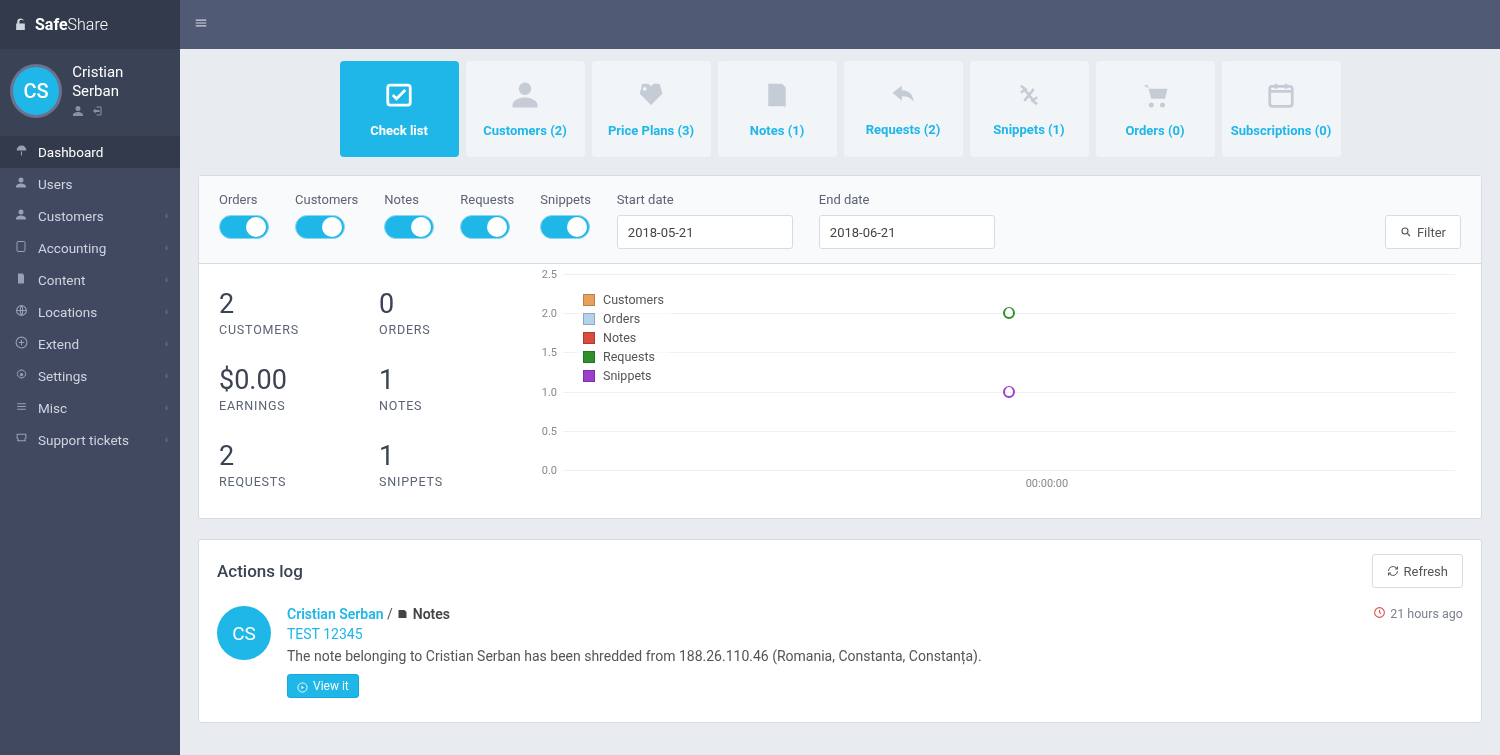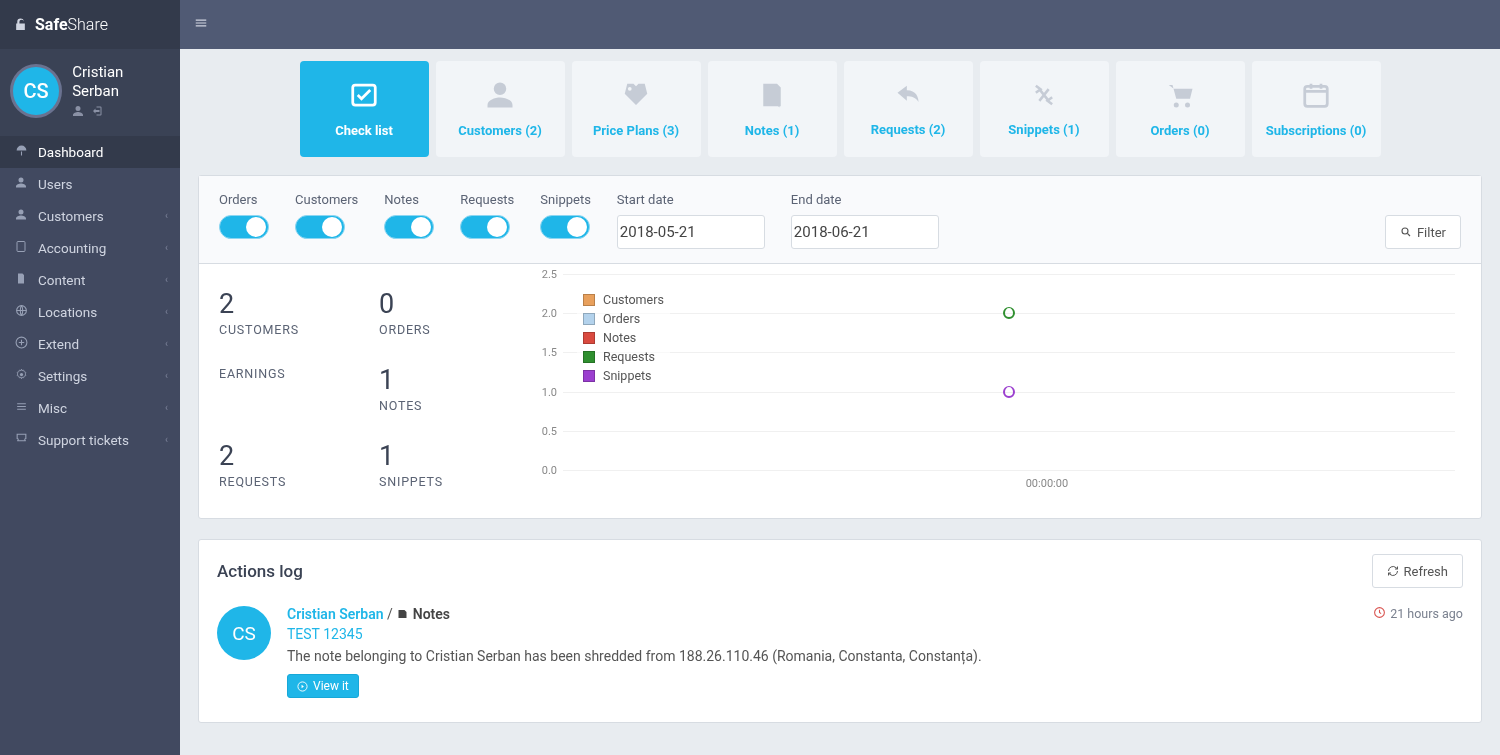--- a/index.html
+++ b/index.html
@@ -36,34 +36,34 @@
   .nav .chev{position:absolute;right:12px;top:10px;color:#7b8299;font-size:10px;}
 
   
   .main{flex:1;display:flex;flex-direction:column;height:755px;overflow:hidden;}
   .topbar{height:49px;background:var(--topbar);display:flex;align-items:center;padding:0 14px;color:#cfd4e0;}
   .hamb{cursor:pointer;}
   .content{flex:1;overflow:auto;}
 
   
   .tabs{display:flex;gap:7px;justify-content:center;padding:12px 18px 10px;}
-  .tab{width:129px;height:96px;background:#f2f5f8;border-radius:4px;display:flex;flex-direction:column;align-items:center;justify-content:center;gap:10px;color:var(--cyan);font-weight:700;font-size:13px;cursor:pointer;}
+  .tab{width:119px;height:96px;background:#f2f5f8;border-radius:4px;display:flex;flex-direction:column;align-items:center;justify-content:center;gap:10px;color:var(--cyan);font-weight:700;font-size:13px;cursor:pointer;}
   .tab .tic{color:#c6ccd6;}
   .tab.active{background:var(--cyan);color:#fff;}
   .tab.active .tic{color:#fff;}
   .tab span{white-space:nowrap;}
 
   
   .panel{margin:8px 18px 0;background:#fff;border:1px solid var(--border);border-radius:3px;}
   .filters{display:flex;align-items:flex-start;gap:26px;padding:16px 20px 14px;border-bottom:1px solid var(--border);background:#f9fafc;flex-wrap:wrap;}
   .fg{display:flex;flex-direction:column;gap:8px;}
   .fg label{font-size:13px;color:#5b6374;}
   .toggle{width:50px;height:24px;border-radius:14px;background:var(--cyan);border:1px solid #8cd6f2;position:relative;cursor:pointer;}
   .toggle::after{content:'';position:absolute;right:2px;top:1px;width:20px;height:20px;background:#fff;border-radius:50%;}
-  .date-in{width:148px;height:34px;border:1px solid var(--border);border-radius:3px;padding:0 2px;font-size:15px;color:#444;}
+  .date-in{width:176px;height:34px;border:1px solid var(--border);border-radius:3px;padding:0 10px;font-size:13px;color:#444;}
   .btn{height:34px;padding:0 14px;border:1px solid var(--border);background:#fff;border-radius:3px;font-size:13px;color:#555;display:inline-flex;align-items:center;gap:5px;cursor:pointer;}
   .filter-wrap{margin-left:auto;align-self:flex-end;}
 
   .stats-row{display:flex;padding:10px 20px 24px;}
   .stats{width:310px;flex:0 0 310px;display:grid;grid-template-columns:1fr 1fr;gap:22px 10px;padding-top:14px;}
   .stat .num{font-size:27px;font-weight:400;color:var(--text-dark);}
   .stat .lbl{font-size:12.5px;letter-spacing:.8px;color:#5b6374;margin-top:2px;}
 
   .chart{flex:1;position:relative;height:220px;}
   .y-axis{position:absolute;left:0;top:0;bottom:24px;width:32px;}
@@ -81,21 +81,21 @@
   .log-head{display:flex;align-items:center;justify-content:space-between;padding:14px 18px;}
   .log-head h3{margin:0;font-size:17px;font-weight:500;color:var(--text-dark);}
   .log-item{display:flex;gap:16px;padding:4px 18px 24px;}
   .log-av{width:54px;height:54px;border-radius:50%;background:var(--cyan);color:#fff;display:flex;align-items:center;justify-content:center;font-size:19px;}
   .log-body{flex:1;}
   .log-line1{font-size:14px;color:#555;}
   .log-line1 .u{color:var(--cyan);font-weight:600;}
   .log-line1 .cat{color:#444;font-weight:600;}
   .log-title{color:var(--cyan);font-size:14px;margin:4px 0 6px;}
   .log-desc{font-size:14px;color:#555;}
-  .view-btn{margin-top:10px;display:inline-flex;align-items:center;gap:5px;background:var(--cyan);color:#fff;font-size:12px;padding:4px 9px;border-radius:3px;border:1px solid #17a8d8;cursor:pointer;}
+  .view-btn{margin-top:10px;display:inline-flex;align-items:flex-end;gap:5px;background:var(--cyan);color:#fff;font-size:12px;padding:4px 9px;border-radius:3px;border:1px solid #17a8d8;cursor:pointer;}
   .log-time{font-size:12.5px;color:#7a818f;white-space:nowrap;display:flex;align-items:flex-start;gap:4px;}
   .log-time svg{color:#d9534f;}
 </style>
 </head>
 <body>
 
 <aside class="sidebar">
   <div class="brand">
     <svg width="13" height="15" viewBox="0 0 24 24" fill="#cfd4e0">
         <path d="M18 10V7a6 6 0 10-12 0v3H4v12h16V10h-2zm-8-3a4 4 0 118 0v3h-8V7z"></path>
@@ -329,20 +329,21 @@
         <div class="stats" id="stats">
             <div class="stat">
               <div class="num">2</div>
               <div class="lbl">CUSTOMERS</div>
             </div>
             <div class="stat">
               <div class="num">0</div>
               <div class="lbl">ORDERS</div>
             </div>
             <div class="stat">
+              <div class="num">$0.00</div>
               <div class="lbl">EARNINGS</div>
             </div>
             <div class="stat">
               <div class="num">1</div>
               <div class="lbl">NOTES</div>
             </div>
             <div class="stat">
               <div class="num">2</div>
               <div class="lbl">REQUESTS</div>
             </div>

